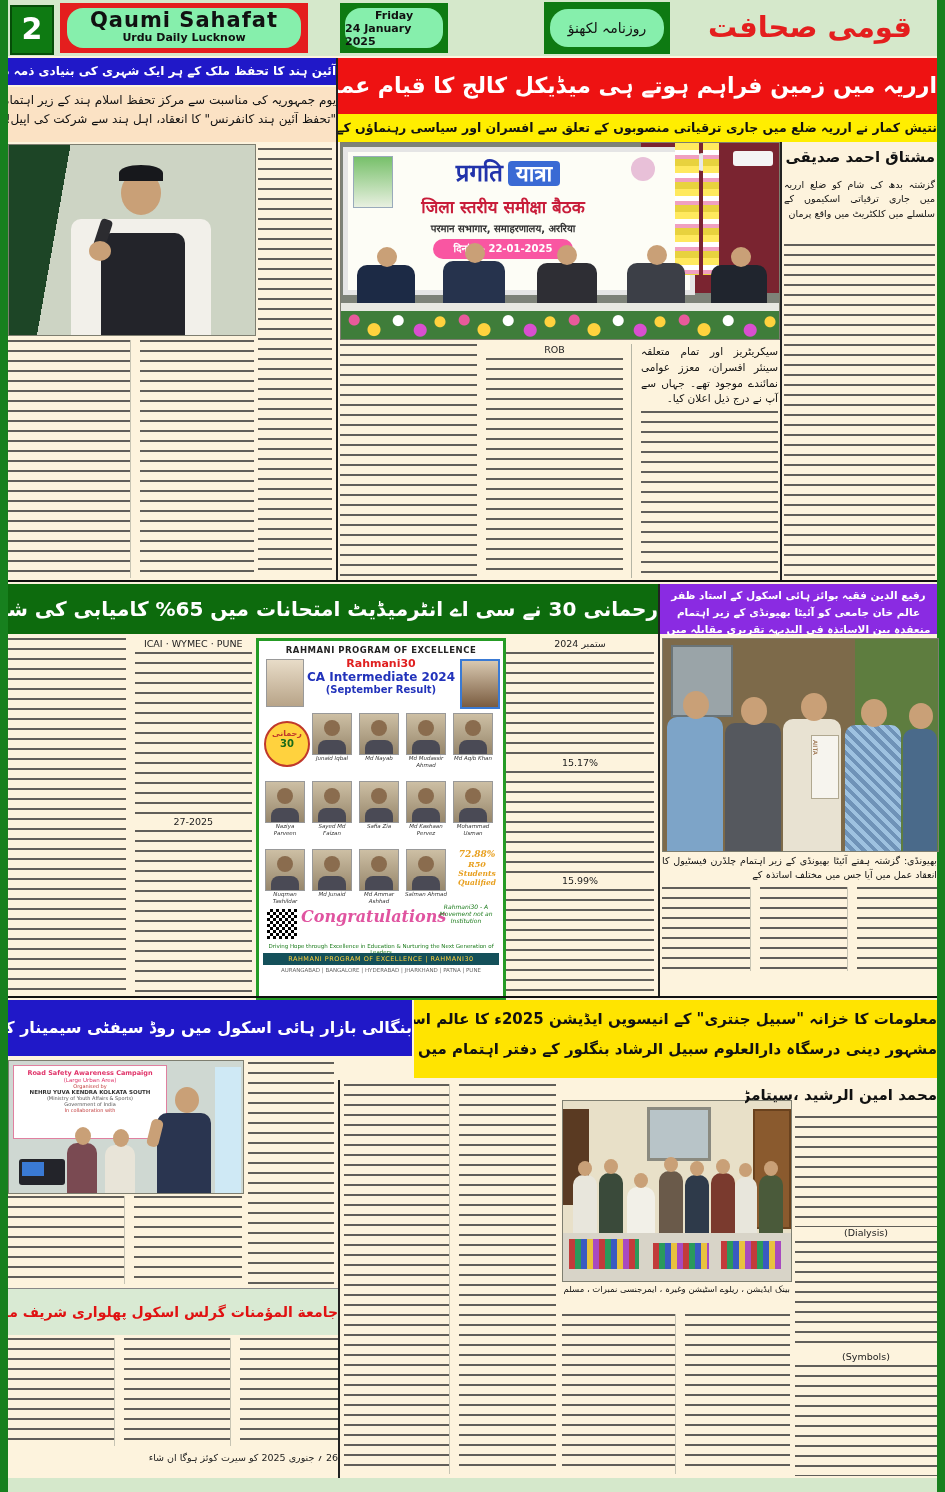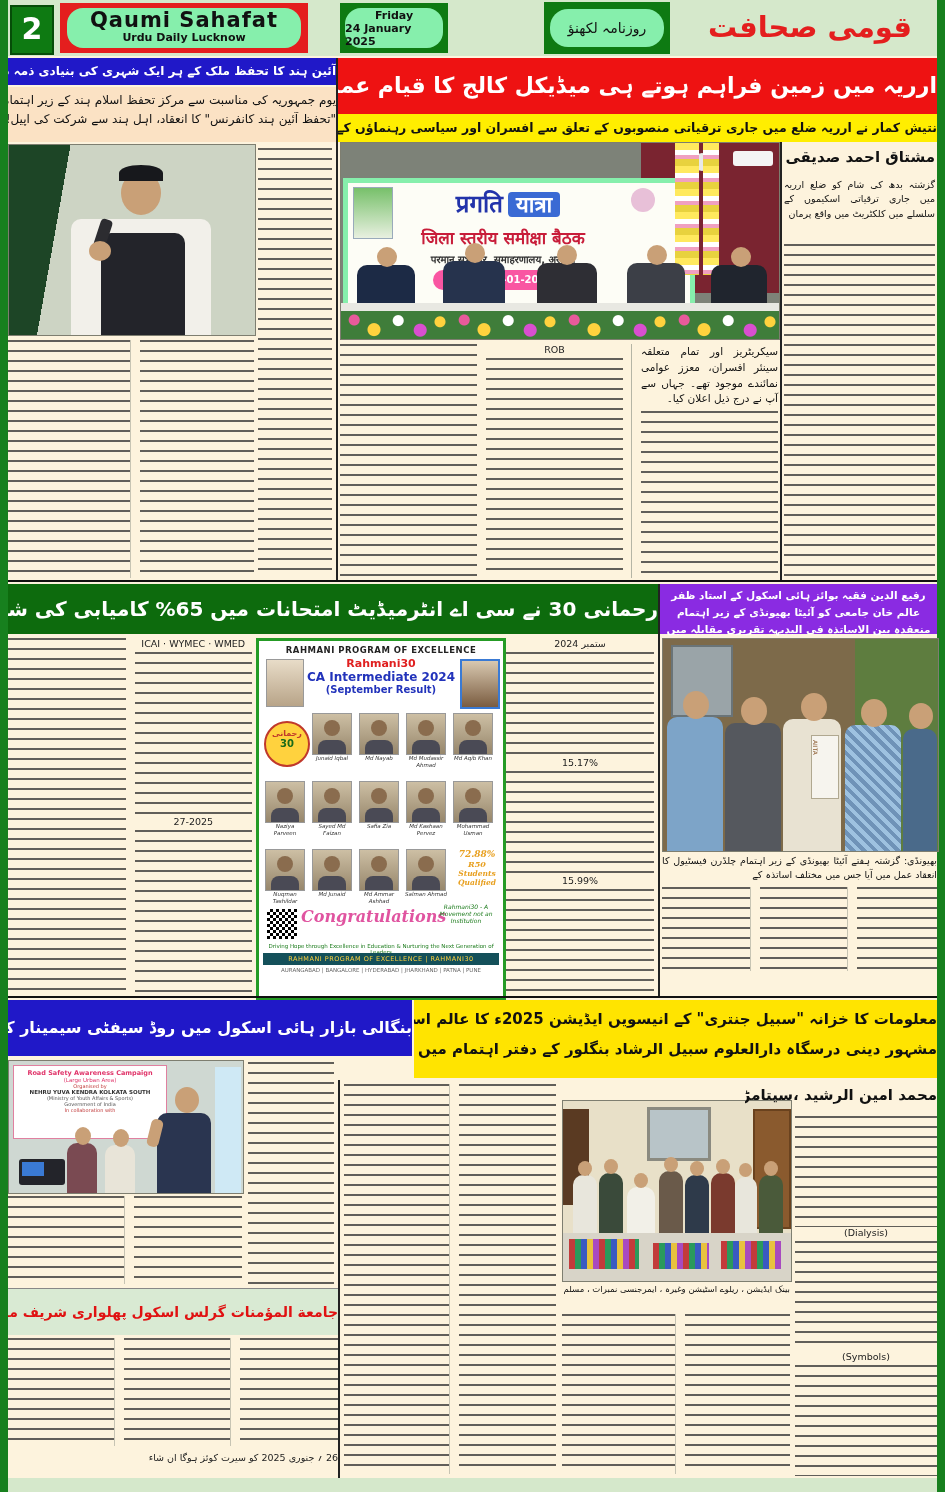--- a/index.html
+++ b/index.html
@@ -111,21 +111,21 @@
 
   <div class="abs cols" style="left:8px;top:340px;width:246px;height:238px;">
     <div class="ucol"></div>
     <div class="ucol"></div>
   </div>
 
   <div class="photo" style="left:340px;top:142px;width:438px;height:196px;background:#7d8278;">
     <div class="abs" style="left:300px;top:0;width:138px;height:150px;background:#7a2430;"></div>
     <div class="abs" style="left:392px;top:8px;width:40px;height:15px;background:#f4f4f4;border-radius:3px;"></div>
     <div class="abs" style="left:352px;top:10px;width:18px;height:18px;border-radius:50%;background:#e8e8e8;"></div>
-    <div class="abs" style="left:2px;top:4px;width:330px;height:126px;background:#86efac;padding:11px;margin-top:31px;">
+    <div class="abs" style="left:2px;top:4px;width:330px;height:126px;background:#e5e5e5;padding:11px;">
       <div style="position:absolute;left:5px;top:5px;right:5px;bottom:5px;background:#fdfdf6;"></div>
       <div class="abs" style="left:10px;top:9px;width:38px;height:50px;background:linear-gradient(#77c06a,#e8f0e0);border:1px solid #9ab;"></div>
       <div class="abs c" style="left:55px;top:8px;width:220px;height:34px;">
         <span class="b" style="font-size:24px;color:#2233aa;">प्रगति</span>
         <span class="b" style="font-size:22px;color:#fff;background:#3a6ad4;padding:0 8px;border-radius:4px;">यात्रा</span>
       </div>
       <div class="abs c b" style="left:10px;top:48px;width:300px;font-size:17px;color:#c81d3a;">जिला स्तरीय समीक्षा बैठक</div>
       <div class="abs c b" style="left:10px;top:74px;width:300px;font-size:10px;color:#333;">परमान सभागार, समाहरणालय, अररिया</div>
       <div class="abs c" style="left:90px;top:92px;width:140px;height:20px;background:#f956a2;border-radius:10px;color:#fff;font-size:10px;line-height:20px;font-weight:bold;">दिनांक - 22-01-2025</div>
       <div class="abs" style="left:288px;top:10px;width:24px;height:24px;border-radius:50%;background:#e8c0d8;"></div>
@@ -175,21 +175,21 @@
     </div>
   </div>
   <div class="abs vline" style="left:658px;top:584px;width:2px;height:412px;"></div>
 
   <div class="abs" style="left:8px;top:638px;width:244px;height:356px;">
     <div class="cols" style="height:100%;">
       <div style="flex:1;display:flex;flex-direction:column;">
         <div class="frag c" style="direction:ltr;">
           <span>ICAI</span> ·
           <span>WYMEC</span> ·
-          <span>WMED</span>
+          <span>PUNE</span>
         </div>
         <div class="ucol" style="flex:1;margin-top:3px;"></div>
         <div class="frag ur c">27-2025</div>
         <div class="ucol" style="flex:1;margin-top:3px;"></div>
       </div>
       <div class="ucol"></div>
     </div>
   </div>
 
   <div class="poster" style="left:256px;top:638px;width:244px;height:356px;">

